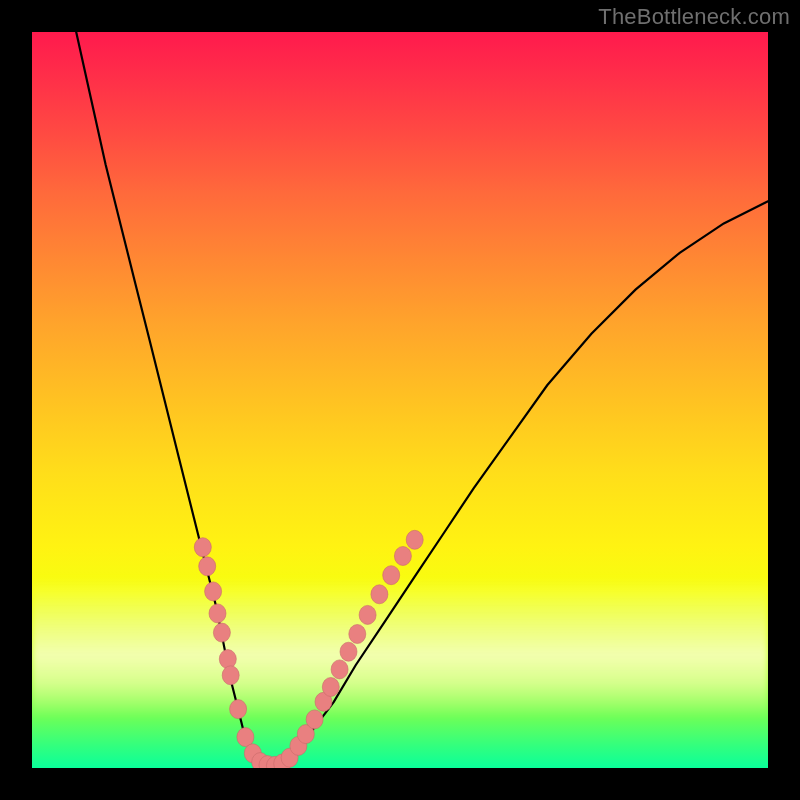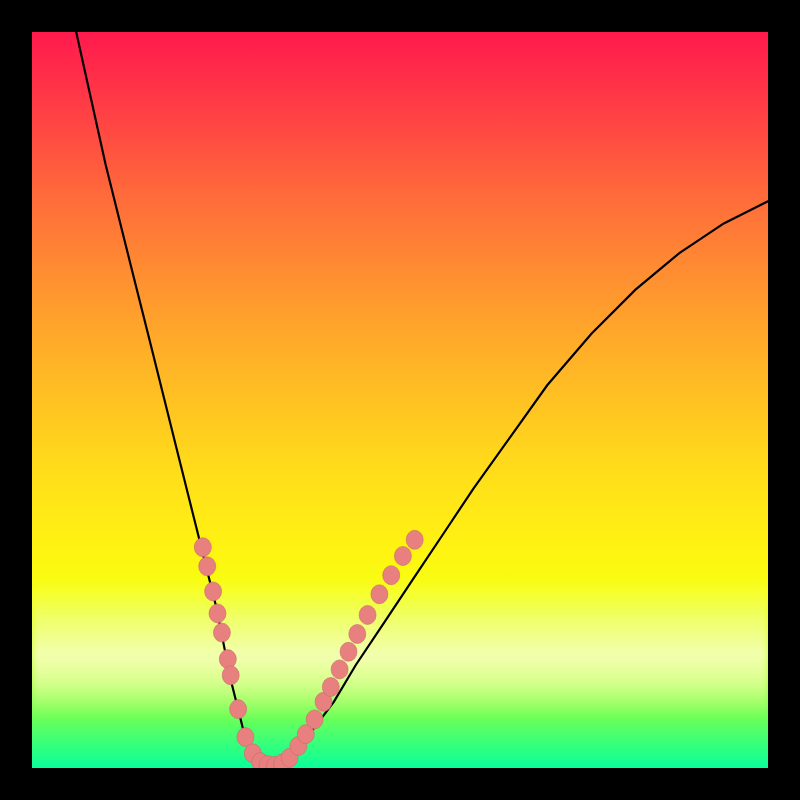--- a/index.html
+++ b/index.html
@@ -116,13 +116,14 @@
           <ellipse cx="325.3" cy="602.0" rx="8.5" ry="9.5" fill="#e98080" stroke="#c96a6a" stroke-width="0.6"></ellipse>
           <ellipse cx="335.6" cy="582.9" rx="8.5" ry="9.5" fill="#e98080" stroke="#c96a6a" stroke-width="0.6"></ellipse>
           <ellipse cx="347.4" cy="562.3" rx="8.5" ry="9.5" fill="#e98080" stroke="#c96a6a" stroke-width="0.6"></ellipse>
           <ellipse cx="359.2" cy="543.2" rx="8.5" ry="9.5" fill="#e98080" stroke="#c96a6a" stroke-width="0.6"></ellipse>
           <ellipse cx="370.9" cy="524.0" rx="8.5" ry="9.5" fill="#e98080" stroke="#c96a6a" stroke-width="0.6"></ellipse>
           <ellipse cx="382.7" cy="507.8" rx="8.5" ry="9.5" fill="#e98080" stroke="#c96a6a" stroke-width="0.6"></ellipse>
         </g>
     </svg>
   </div>
 
+  <div class="watermark">TheBottleneck.com</div>
 </div>
 
 </body></html>

